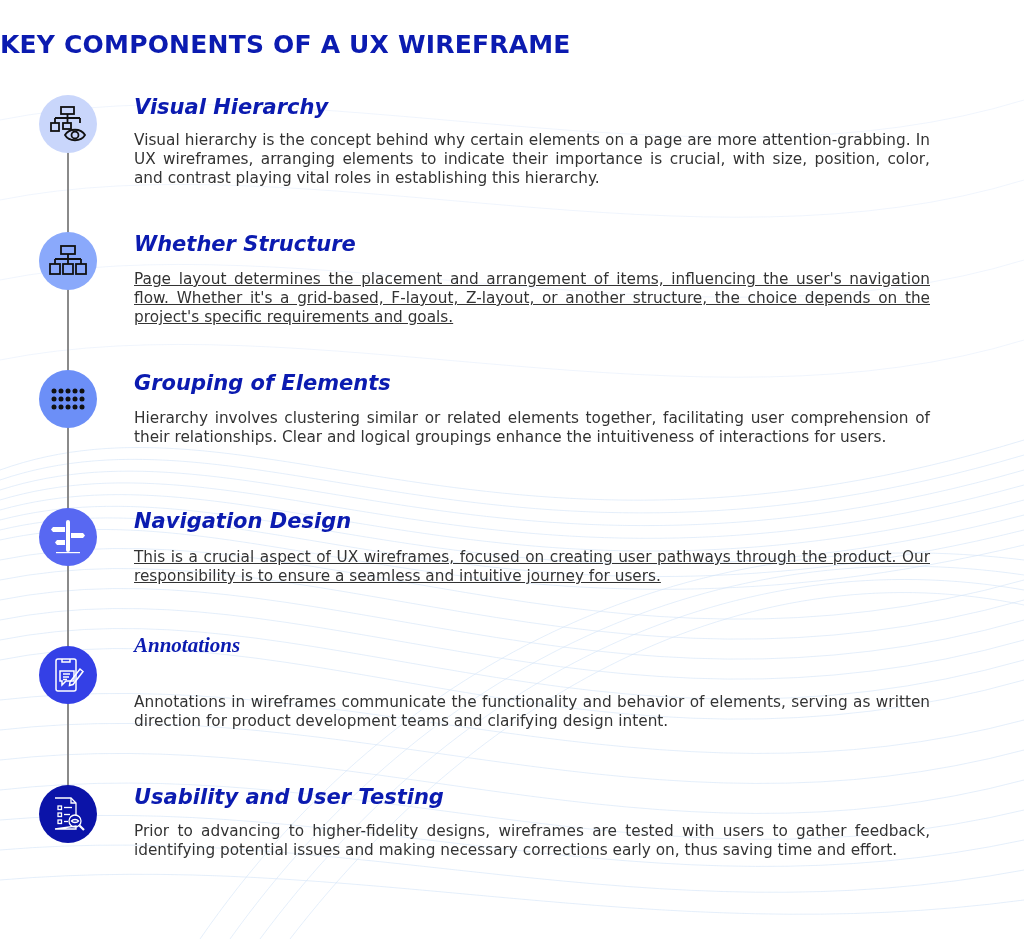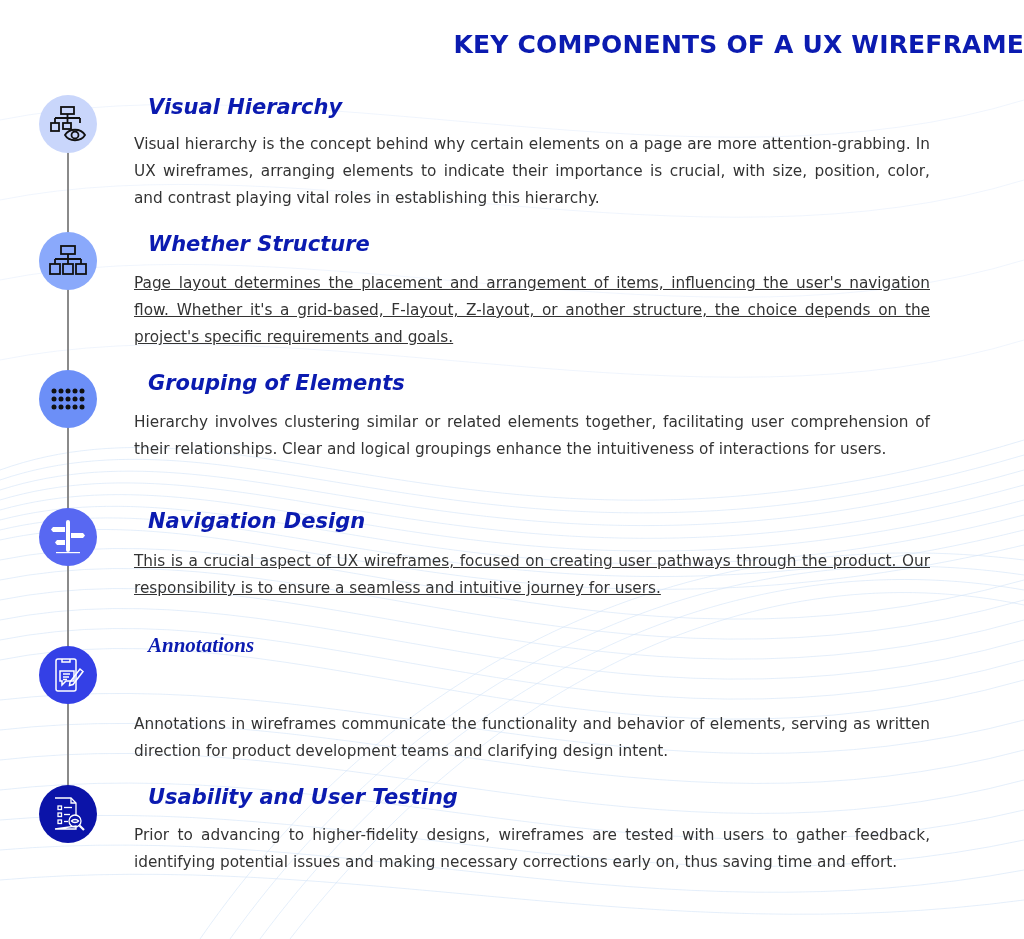--- a/index.html
+++ b/index.html
@@ -3,41 +3,41 @@
 <meta charset="utf-8">
 <style>
   html, body { margin:0; padding:0; }
   body {
     width:1024px; height:939px; position:relative; overflow:hidden;
     background:#ffffff;
     font-family:"Liberation Sans", sans-serif;
   }
   .bg { position:absolute; left:0; top:0; width:1024px; height:939px; z-index:0; }
   .title {
-    position:absolute; left:0; top:30px; width:1024px; text-align:right;
+    position:absolute; left:0; top:30px; width:1024px; text-align:left;
     font-family:"DejaVu Sans", sans-serif; font-weight:bold; font-size:25px;
     color:#0b1bb0; letter-spacing:0.2px; z-index:2;
   }
   .timeline-line {
     position:absolute; left:67px; top:124px; width:1.5px; height:690px;
     background:#8a8a8a; z-index:1;
   }
   .icon-circle {
     position:absolute; left:39px; width:58px; height:58px; border-radius:50%;
     display:flex; align-items:center; justify-content:center; z-index:2;
   }
   .icon-circle svg { width:40px; height:40px; }
   .heading {
     position:absolute; left:134px; z-index:2;
     font-family:"DejaVu Sans", sans-serif; font-weight:bold; font-style:italic;
-    font-size:21px; color:#0b1bb0;margin-left:14px;
+    font-size:21px; color:#0b1bb0;
   }
   .desc {
     position:absolute; left:134px; width:796px; z-index:2;
-    font-family:"DejaVu Sans", sans-serif; font-size:15.3px; line-height:27px;
+    font-family:"DejaVu Sans", sans-serif; font-size:15.3px; line-height:19px;
     color:#333333; text-align:justify;
   }
 </style>
 </head>
 <body>
 
 <svg class="bg" viewBox="0 0 1024 939" preserveAspectRatio="none">
   <g fill="none" stroke="#cfe0f7" stroke-width="0.6" opacity="0.9">
     <path d="M0 470 C 250 380, 500 600, 1024 440"></path>
     <path d="M0 480 C 250 395, 500 610, 1024 455"></path>
@@ -139,21 +139,21 @@
 <div class="icon-circle" style="top:646px;background:#3440e6;">
   <svg viewBox="0 0 40 40" fill="none" stroke="#ffffff" stroke-width="1.5">
     <rect x="8" y="4" width="20" height="32" rx="2"></rect>
     <path d="M14 4 V7 H22 V4"></path>
     <path d="M12 16 H26 V26 H18 L14 30 V26 H12 Z"></path>
     <path d="M15 19 H22 M15 22 H21 M15 24.5 H19"></path>
     <path d="M22 27 L32 14 L35 16.5 L25 29.5 L21.5 30.5 Z"></path>
   </svg>
 </div>
 <div class="heading" style="top:633px;font-family:Liberation Serif, serif;">Annotations</div>
-<div class="desc" style="top:711px;">Annotations in wireframes communicate the functionality and behavior of elements, serving as written direction for product development teams and clarifying design intent.</div>
+<div class="desc" style="top:693px;">Annotations in wireframes communicate the functionality and behavior of elements, serving as written direction for product development teams and clarifying design intent.</div>
 
 <div class="icon-circle" style="top:785px;background:#0b13a8;">
   <svg viewBox="0 0 40 40" fill="none" stroke="#ffffff" stroke-width="1.3">
     <path d="M7 4 H23 L28 9 V22 M28 32 V35 H7 Z"></path>
     <path d="M23 4 V9 H28"></path>
     <rect x="10" y="12" width="3.5" height="3.5"></rect>
       <path d="M16 13.5 H24"></path>
     <rect x="10" y="19" width="3.5" height="3.5"></rect>
       <path d="M16 20.5 H22"></path>
     <rect x="10" y="26" width="3.5" height="3.5"></rect>

